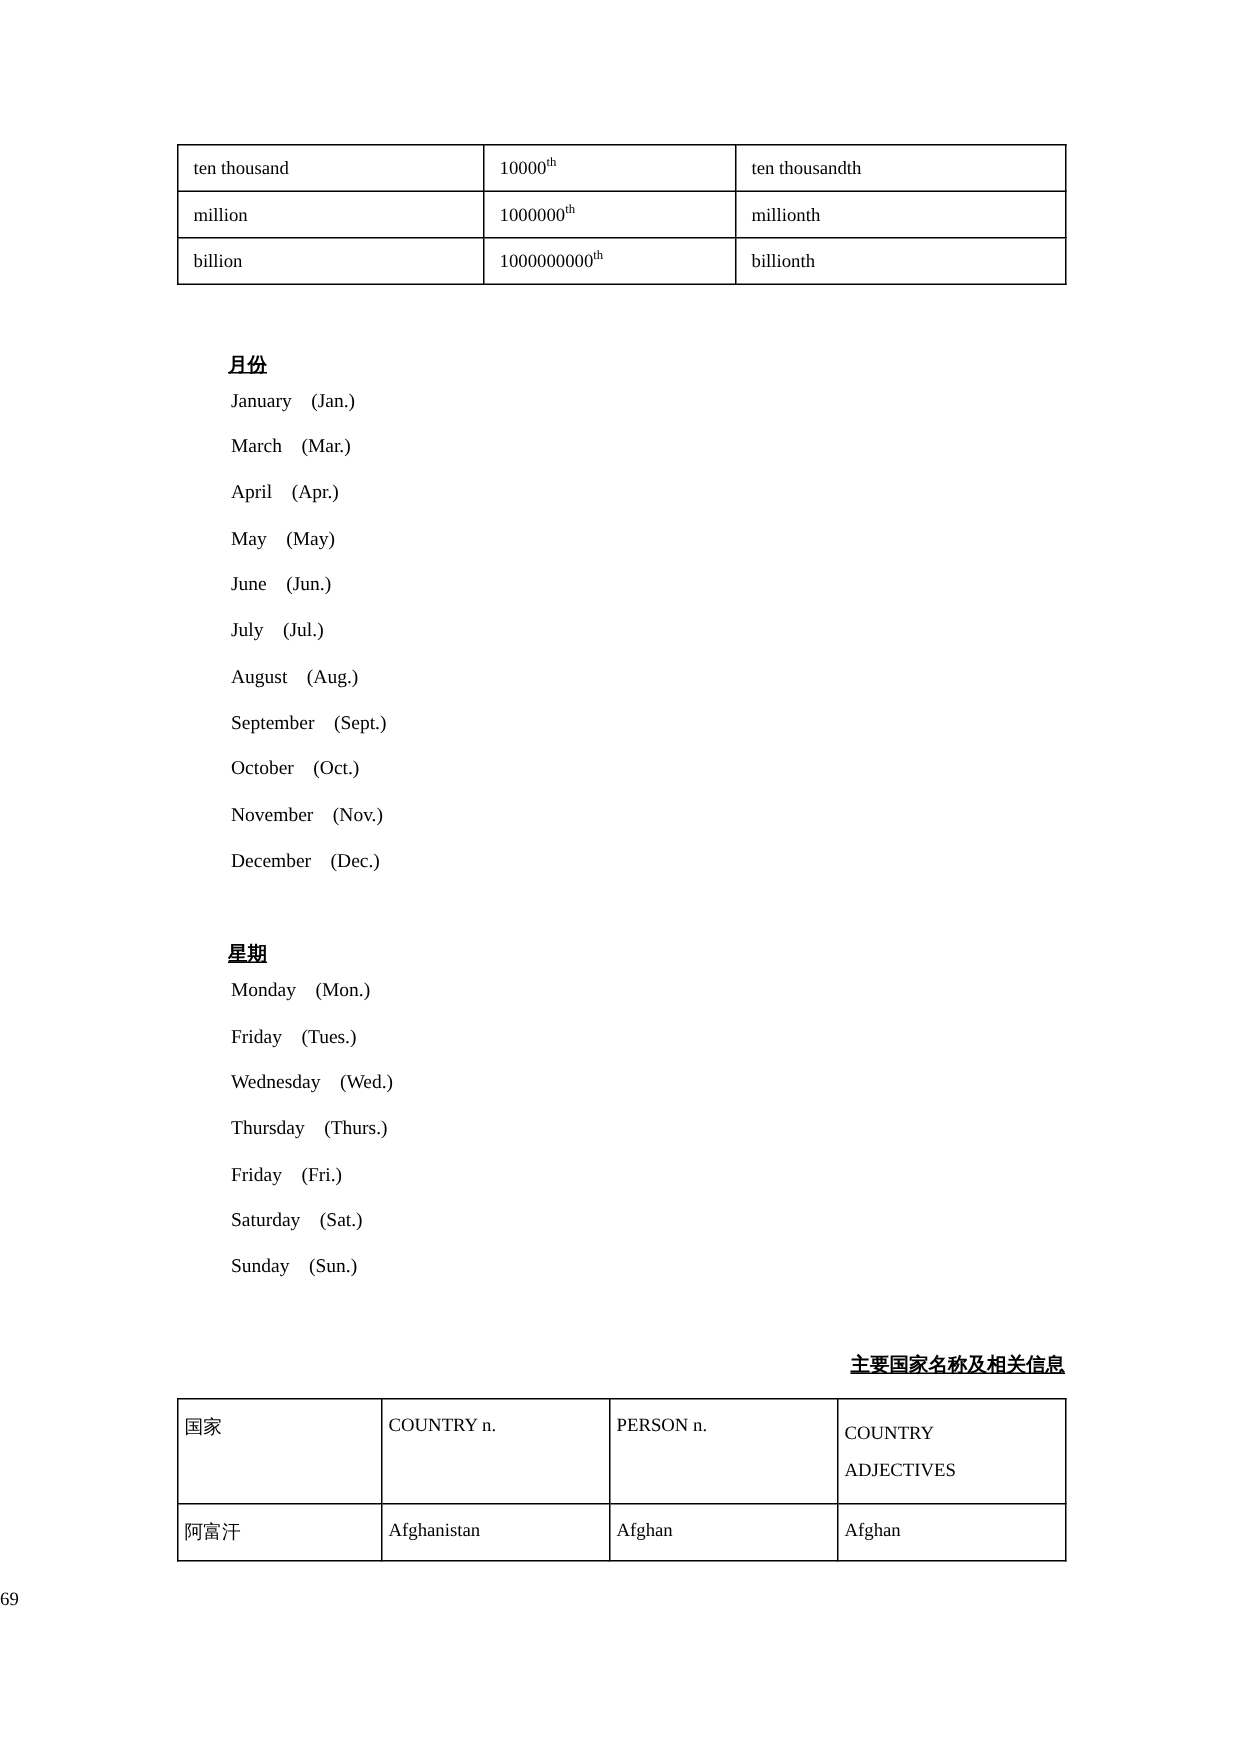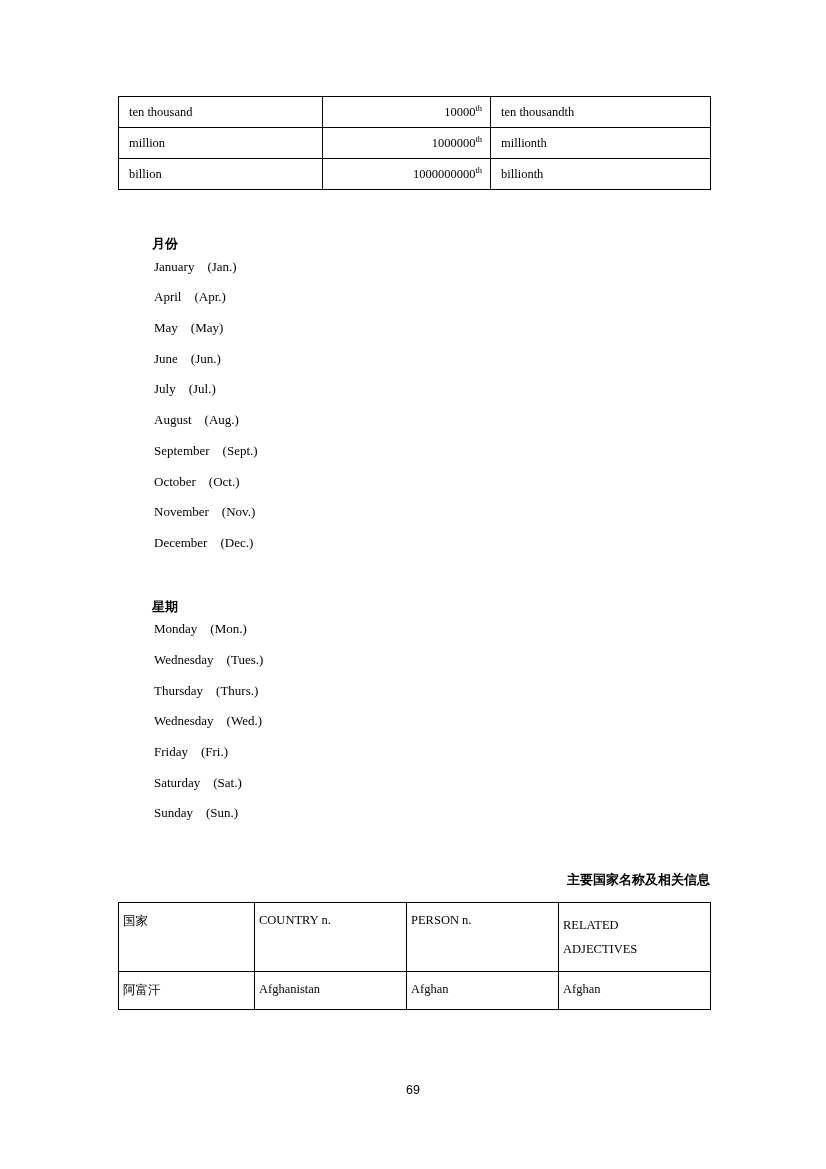--- a/index.html
+++ b/index.html
@@ -40,36 +40,37 @@
     font-size: 12.5px;
     line-height: 1.35;
     vertical-align: middle;
     height: 20px;
   }
   .num-col-1 { width: 204px; }
   .num-col-2 { width: 168px; }
   .num-col-3 { width: 220px; }
 
   td.col-a { padding-left: 26px; }
-  td.col-b { padding-left: 28px; text-align: right; }
+  td.col-b { padding-left: 28px; }
   td.col-c { padding-left: 30px; }
 
   sup {
     font-size: 8.5px;
     vertical-align: super;
     line-height: 0;
   }
 
   
   .cn-heading {
     font-family: "DejaVu Sans", "Liberation Sans", sans-serif;
     font-size: 13px;
     margin: 0;
     padding: 0 0 0 34px;
     line-height: 1.2;
+    text-decoration: underline;
   }
   .heading-gap-1 { margin-top: 46px; }
   .heading-gap-2 { margin-top: 40px; }
   .heading-gap-3 { margin-top: 43px; text-align: right; }
 
   ul.plain-list {
     list-style: none;
     margin: 0;
     padding: 0;
   }
@@ -113,25 +114,24 @@
   .clip-row td {
     border-bottom: none;
     padding-bottom: 0;
     height: 14px;
     overflow: hidden;
   }
 
   .page-number {
     position: absolute;
     left: 0;
-    top: 1083px;
+    top: 1059px;
     width: 826px;
-    text-align: center;
     font-size: 12.5px;
-    font-family: Liberation Sans, sans-serif;
+    font-family: Liberation Serif, serif;
   }
 </style>
 </head>
 <body>
 
 <div class="page">
   <div class="content">
 
     <table class="doc-table">
       <colgroup>
@@ -154,58 +154,59 @@
           <td class="col-a">billion</td>
           <td class="col-b"><span>1000000000</span><sup>th</sup></td>
           <td class="col-c">billionth</td>
         </tr>
       </tbody>
     </table>
 
     <h2 class="cn-heading heading-gap-1">月份</h2>
     <ul class="plain-list list-top">
       <li>January    (Jan.)</li>
+      <li>March    (Mar.)</li>
       <li>April    (Apr.)</li>
       <li>May    (May)</li>
       <li>June    (Jun.)</li>
       <li>July    (Jul.)</li>
       <li>August    (Aug.)</li>
       <li>September    (Sept.)</li>
       <li>October    (Oct.)</li>
       <li>November    (Nov.)</li>
       <li>December    (Dec.)</li>
     </ul>
 
     <h2 class="cn-heading heading-gap-2">星期</h2>
     <ul class="plain-list list-top">
       <li>Monday    (Mon.)</li>
-      <li>Wednesday    (Tues.)</li>
+      <li>Friday    (Tues.)</li>
+      <li>Wednesday    (Wed.)</li>
       <li>Thursday    (Thurs.)</li>
-      <li>Wednesday    (Wed.)</li>
       <li>Friday    (Fri.)</li>
       <li>Saturday    (Sat.)</li>
       <li>Sunday    (Sun.)</li>
     </ul>
 
     <h2 class="cn-heading heading-gap-3">主要国家名称及相关信息</h2>
     <div class="country-wrap">
       <table class="country-table">
         <colgroup>
           <col class="c-col-1">
             <col class="c-col-2">
             <col class="c-col-3">
             <col class="c-col-4">
         </colgroup>
         <tbody>
           <tr>
             <td class="ct-head-1">国家</td>
             <td class="ct-head-2">COUNTRY n.</td>
             <td class="ct-head-3">PERSON n.</td>
             <td class="ct-head-4">
-              <div>RELATED</div>
+              <div>COUNTRY</div>
               <div>ADJECTIVES</div>
             </td>
           </tr>
           <tr class="clip-row">
             <td class="ct-cell-1">阿富汗</td>
             <td class="ct-cell-2">Afghanistan</td>
             <td class="ct-cell-3">Afghan</td>
             <td class="ct-cell-4">Afghan</td>
           </tr>
         </tbody>

